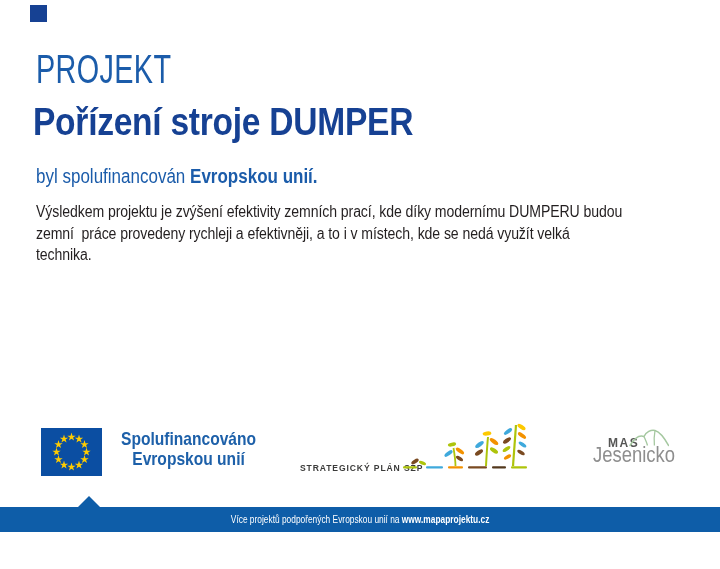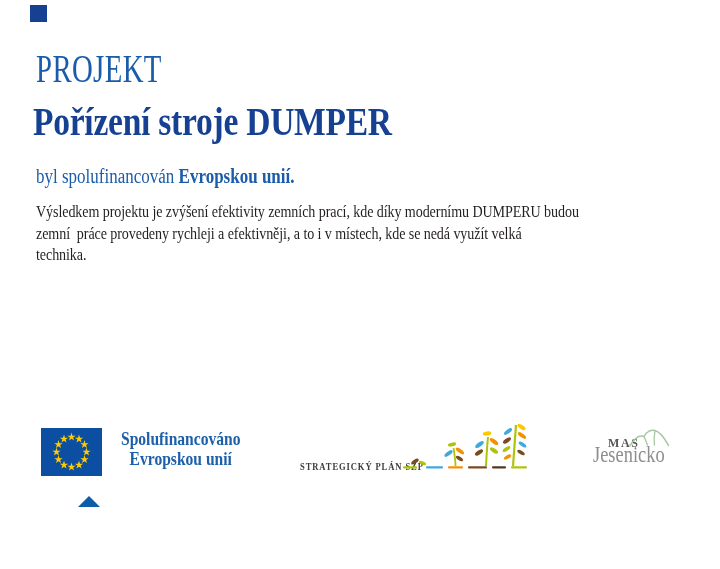--- a/index.html
+++ b/index.html
@@ -1,18 +1,18 @@
 <!DOCTYPE html>
 <html><head>
 <meta charset="utf-8">
 <style>
   html,body{margin:0;padding:0;background:#ffffff;}
   .canvas{
     position:relative;width:720px;height:569px;background:#ffffff;overflow:hidden;
-    font-family:Liberation Serif, serif;
+    font-family:Liberation Sans, sans-serif;
   }
   .cond{display:inline-block;transform-origin:left top;}
   .pre{white-space:pre-wrap;}
 
   .corner-square{position:absolute;left:30px;top:5px;width:17px;height:17px;background:#164193;}
 
   .kicker{position:absolute;left:36px;top:49px;font-size:40px;line-height:40px;
     color:#1b5caa;transform:scaleX(0.72);letter-spacing:0.5px;}
   .title{position:absolute;left:33px;top:100px;margin:0;font-size:39px;line-height:44px;
     font-weight:700;color:#164193;transform:scaleX(0.86);transform-origin:left top;letter-spacing:-0.3px;}
@@ -130,14 +130,17 @@
       <path d="M1,17.5 C5,11 10,6.5 15,8.5 C17,4 22,1.5 26,2.5 C31,4 36,11 39.5,17.5" stroke="#a5c8a0" stroke-width="1.5" fill="none" stroke-linecap="round"></path>
       <path d="M15,8.5 C16.5,12 18,15 18.5,17.5" stroke="#a5c8a0" stroke-width="1.3" fill="none"></path>
       <path d="M26,2.5 C25.2,7 24.8,12 25.4,17.5" stroke="#a5c8a0" stroke-width="1.3" fill="none"></path>
     </svg>
     <div class="mas-bottom">Jesenicko</div>
 
   </div>
 
   <div class="notch"></div>
 
+  <div class="footer-bar">
+    <div class="footer-text"><span>Více projektů podpořených Evropskou unií na </span><span class="b">www.mapaprojektu.cz</span></div>
+  </div>
 
 </div>
 
 </body></html>

